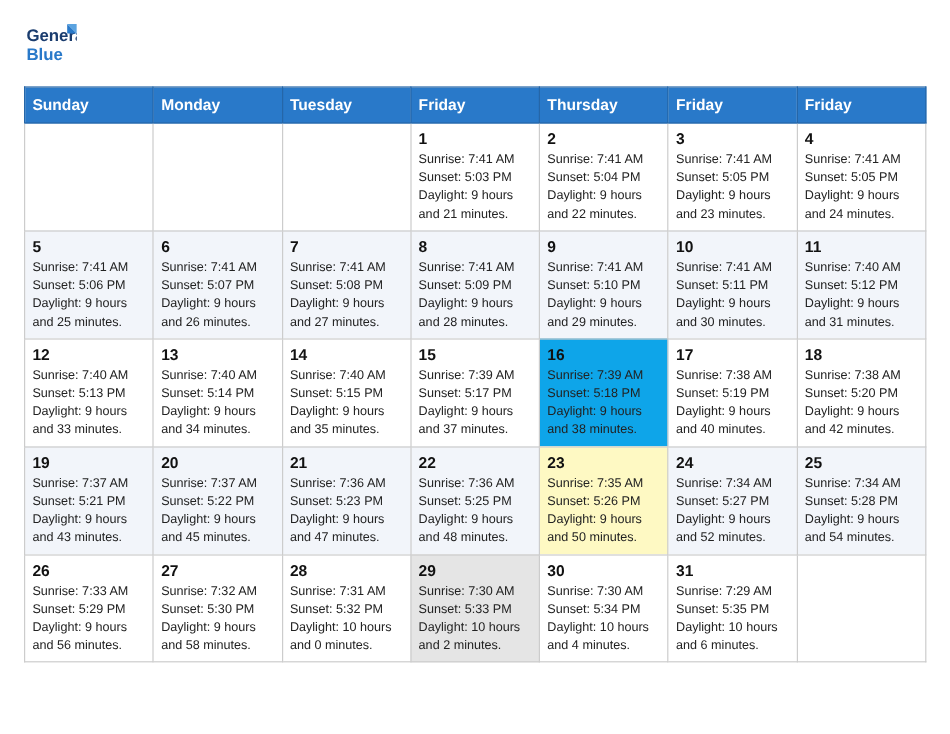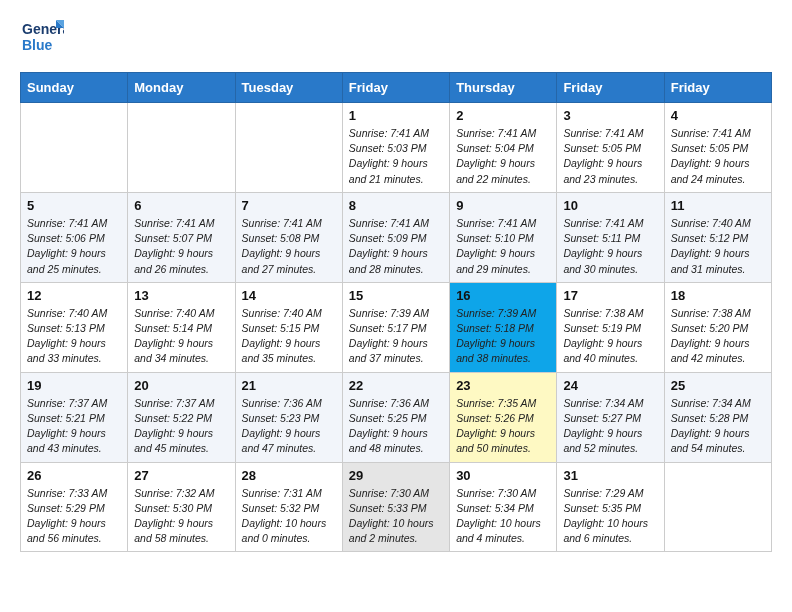--- a/index.html
+++ b/index.html
@@ -73,21 +73,20 @@
     .day-number {
       font-size: 13px;
       font-weight: bold;
       margin-bottom: 3px;
       color: #111;
     }
     .day-info {
       font-size: 10.5px;
       color: #222;
       line-height: 1.45;
-      font-style: italic;
     }
     .empty-cell {
       background: #fff !important;
     }
   </style>
 </head>
 <body>
 
 <div class="page">
   <div class="header">

